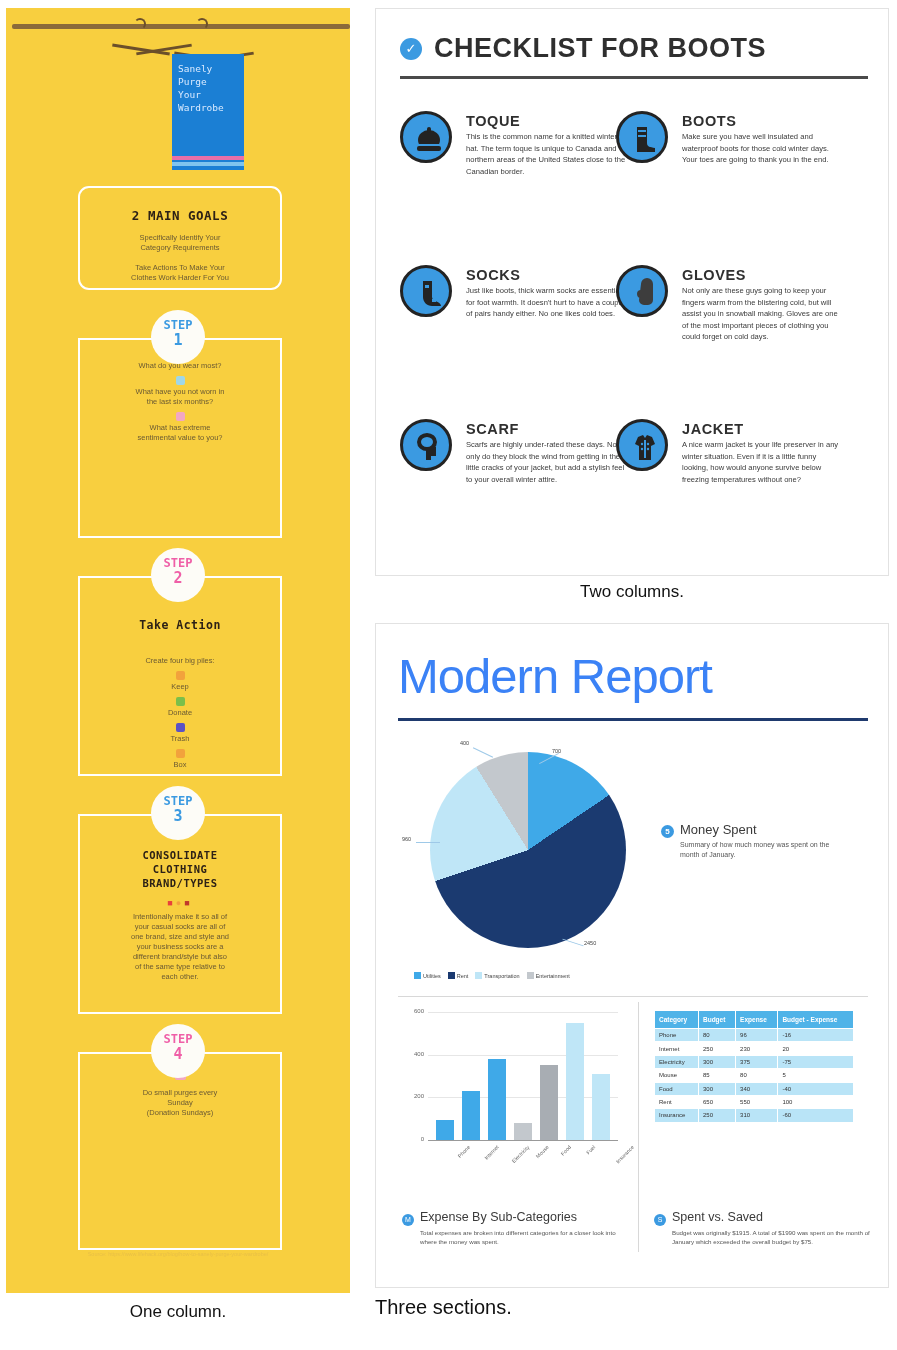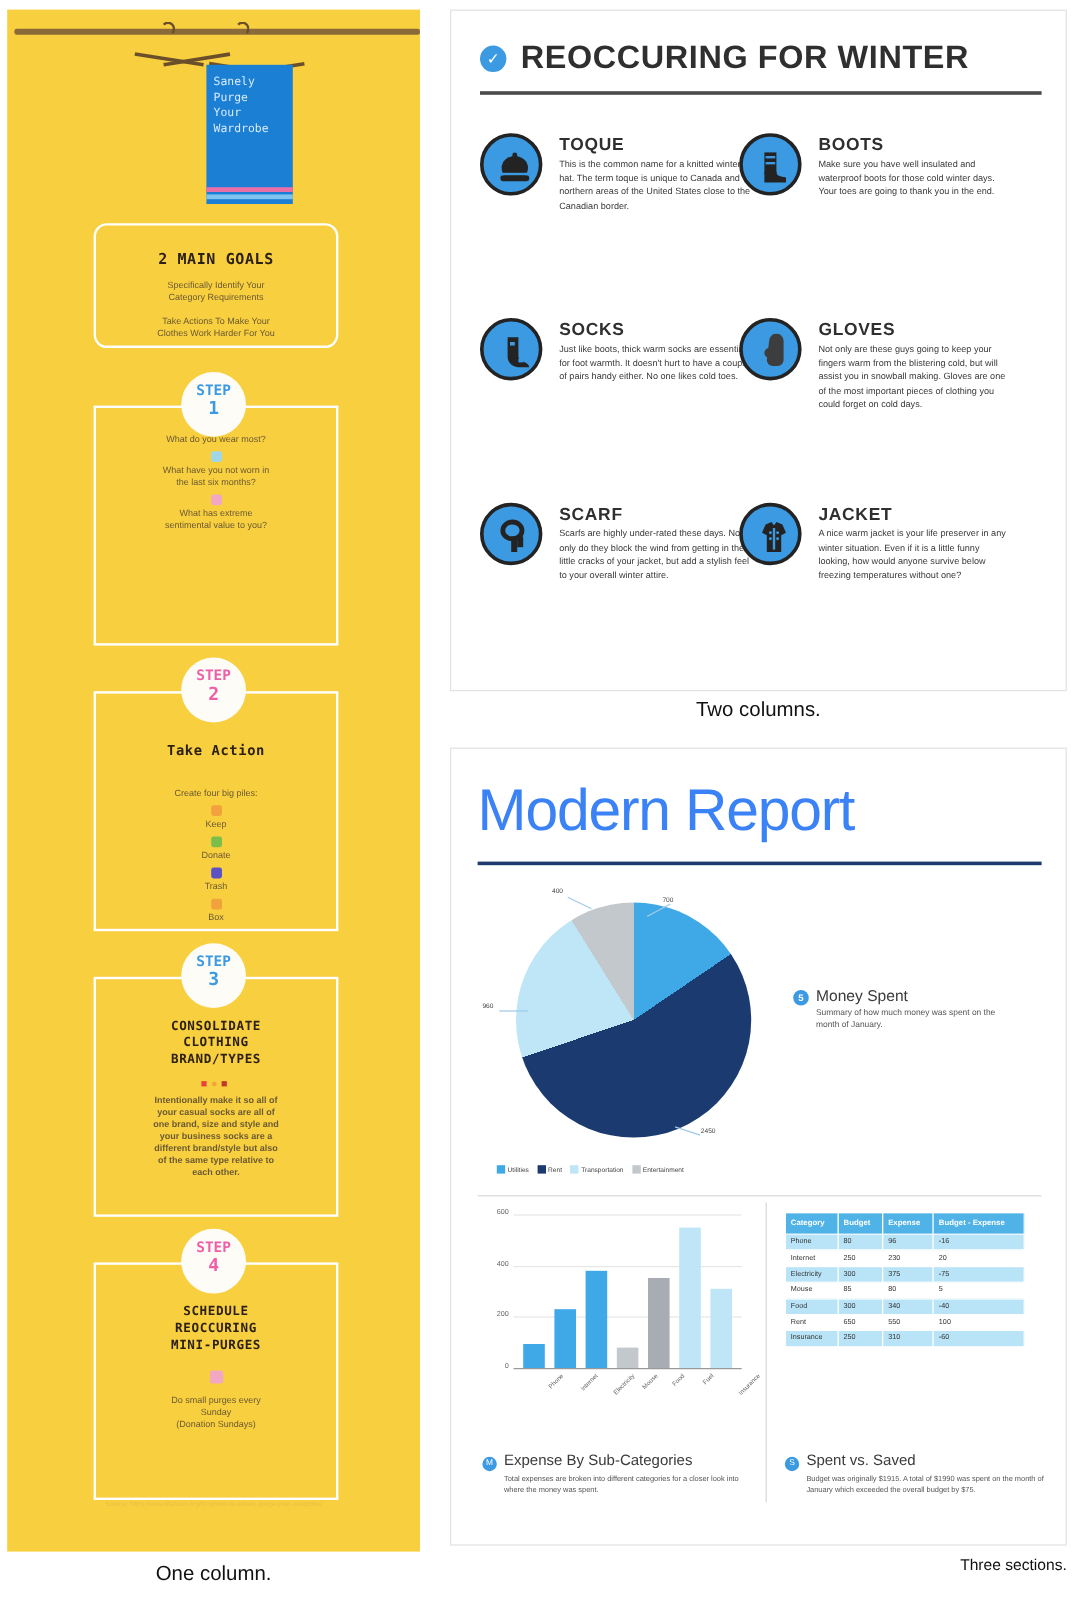--- a/index.html
+++ b/index.html
@@ -206,21 +206,21 @@
   .foot-ic {
     position:absolute; left:0; top:2px; width:12px; height:12px;
     border-radius:50%; background:#3b9ae1; color:#fff;
     font-size:7px; line-height:12px; text-align:center;
   }
   .foot-title { position:absolute; left:18px; top:-2px; font-size:12.5px; color:#3a3a3a; }
   .foot-desc { position:absolute; left:18px; top:16px; width:200px; font-size:6.2px; line-height:9px; color:#555; }
 
   #cap-three {
     position:absolute; left:375px; top:1296px; width:514px;
-    text-align:right; font-size:13px; color:#111;
+    text-align:left; font-size:20px; color:#111;
   }
 </style>
 </head>
 <body>
 
 <div id="left-panel">
   <div id="rail"></div>
   <div class="hanger-hook" id="hook1"></div>
   <div class="hanger-hook" id="hook2"></div>
   <div class="hanger-bar" id="hbar1"></div>
@@ -286,41 +286,36 @@
 
   <div class="ybox" id="step3-box" style="top:806px; height:200px;">
     <div class="ybox-title" style="font-size:10.5px; margin-top:32px; line-height:14px;">
       <div>CONSOLIDATE</div>
       <div>CLOTHING</div>
       <div>BRAND/TYPES</div>
     </div>
     <div style="text-align:center; margin-top:8px; letter-spacing:3px; font-size:9px;">
       <span style="color:#e8413b;">■</span><span style="color:#f2a23c;">●</span><span style="color:#c0392b;">■</span>
     </div>
-    <div id="step3-body" style="margin-top:4px;font-weight:bold;">
+    <div id="step3-body" style="margin-top:4px;">
         <div class="ybox-sub">Intentionally make it so all of</div>
         <div class="ybox-sub">your casual socks are all of</div>
         <div class="ybox-sub">one brand, size and style and</div>
         <div class="ybox-sub">your business socks are a</div>
         <div class="ybox-sub">different brand/style but also</div>
         <div class="ybox-sub">of the same type relative to</div>
         <div class="ybox-sub">each other.</div>
       </div>
   </div>
   <div class="step-badge" style="top:778px;">
     <div class="w blue">STEP</div>
     <div class="n blue">3</div>
   </div>
 
   <div class="ybox" id="step4-box" style="top:1044px; height:198px;">
-    <div class="ybox-title" style="font-size:10.5px; margin-top:32px; line-height:14px;">
-      <div>SCHEDULE</div>
-      <div>REOCCURING</div>
-      <div>MINI-PURGES</div>
-    </div>
     <div style="text-align:center; margin-top:12px;">
       <span style="display:inline-block;width:11px;height:11px;background:#f2a7c3;border-radius:2px;"></span>
     </div>
     <div id="step4-body" style="margin-top:4px;">
         <div class="ybox-sub">Do small purges every</div>
         <div class="ybox-sub">Sunday</div>
         <div class="ybox-sub">(Donation Sundays)</div>
       </div>
   </div>
   <div class="step-badge" style="top:1016px;">
@@ -328,21 +323,21 @@
     <div class="n pink">4</div>
   </div>
 
   <div id="source-note">Source: https://www.lifehack.org/blog/how-to-sanely-purge-your-wardrobe/</div>
 </div>
 <div id="cap-one">One column.</div>
 
 <div id="checklist-card">
   <div id="checklist-head">
     <div id="check-circle">✓</div>
-    <div id="checklist-title">REOCCURING FOR WINTER</div>
+    <div id="checklist-title">CHECKLIST FOR BOOTS</div>
   </div>
   <div id="checklist-items">
       <div class="ck-item" style="left: 24px; top: 102px;">
         <div class="ck-icon">
           <svg width="32" height="32" viewBox="0 0 32 32">
             <ellipse cx="16" cy="16" rx="11" ry="10" fill="#232323"></ellipse>
             <rect x="14" y="3" width="4" height="6" rx="2" fill="#232323"></rect>
             <rect x="4" y="22" width="24" height="5" rx="2" fill="#232323"></rect>
             <rect x="4" y="20" width="24" height="2" fill="#3b9ae1"></rect>
           </svg>

